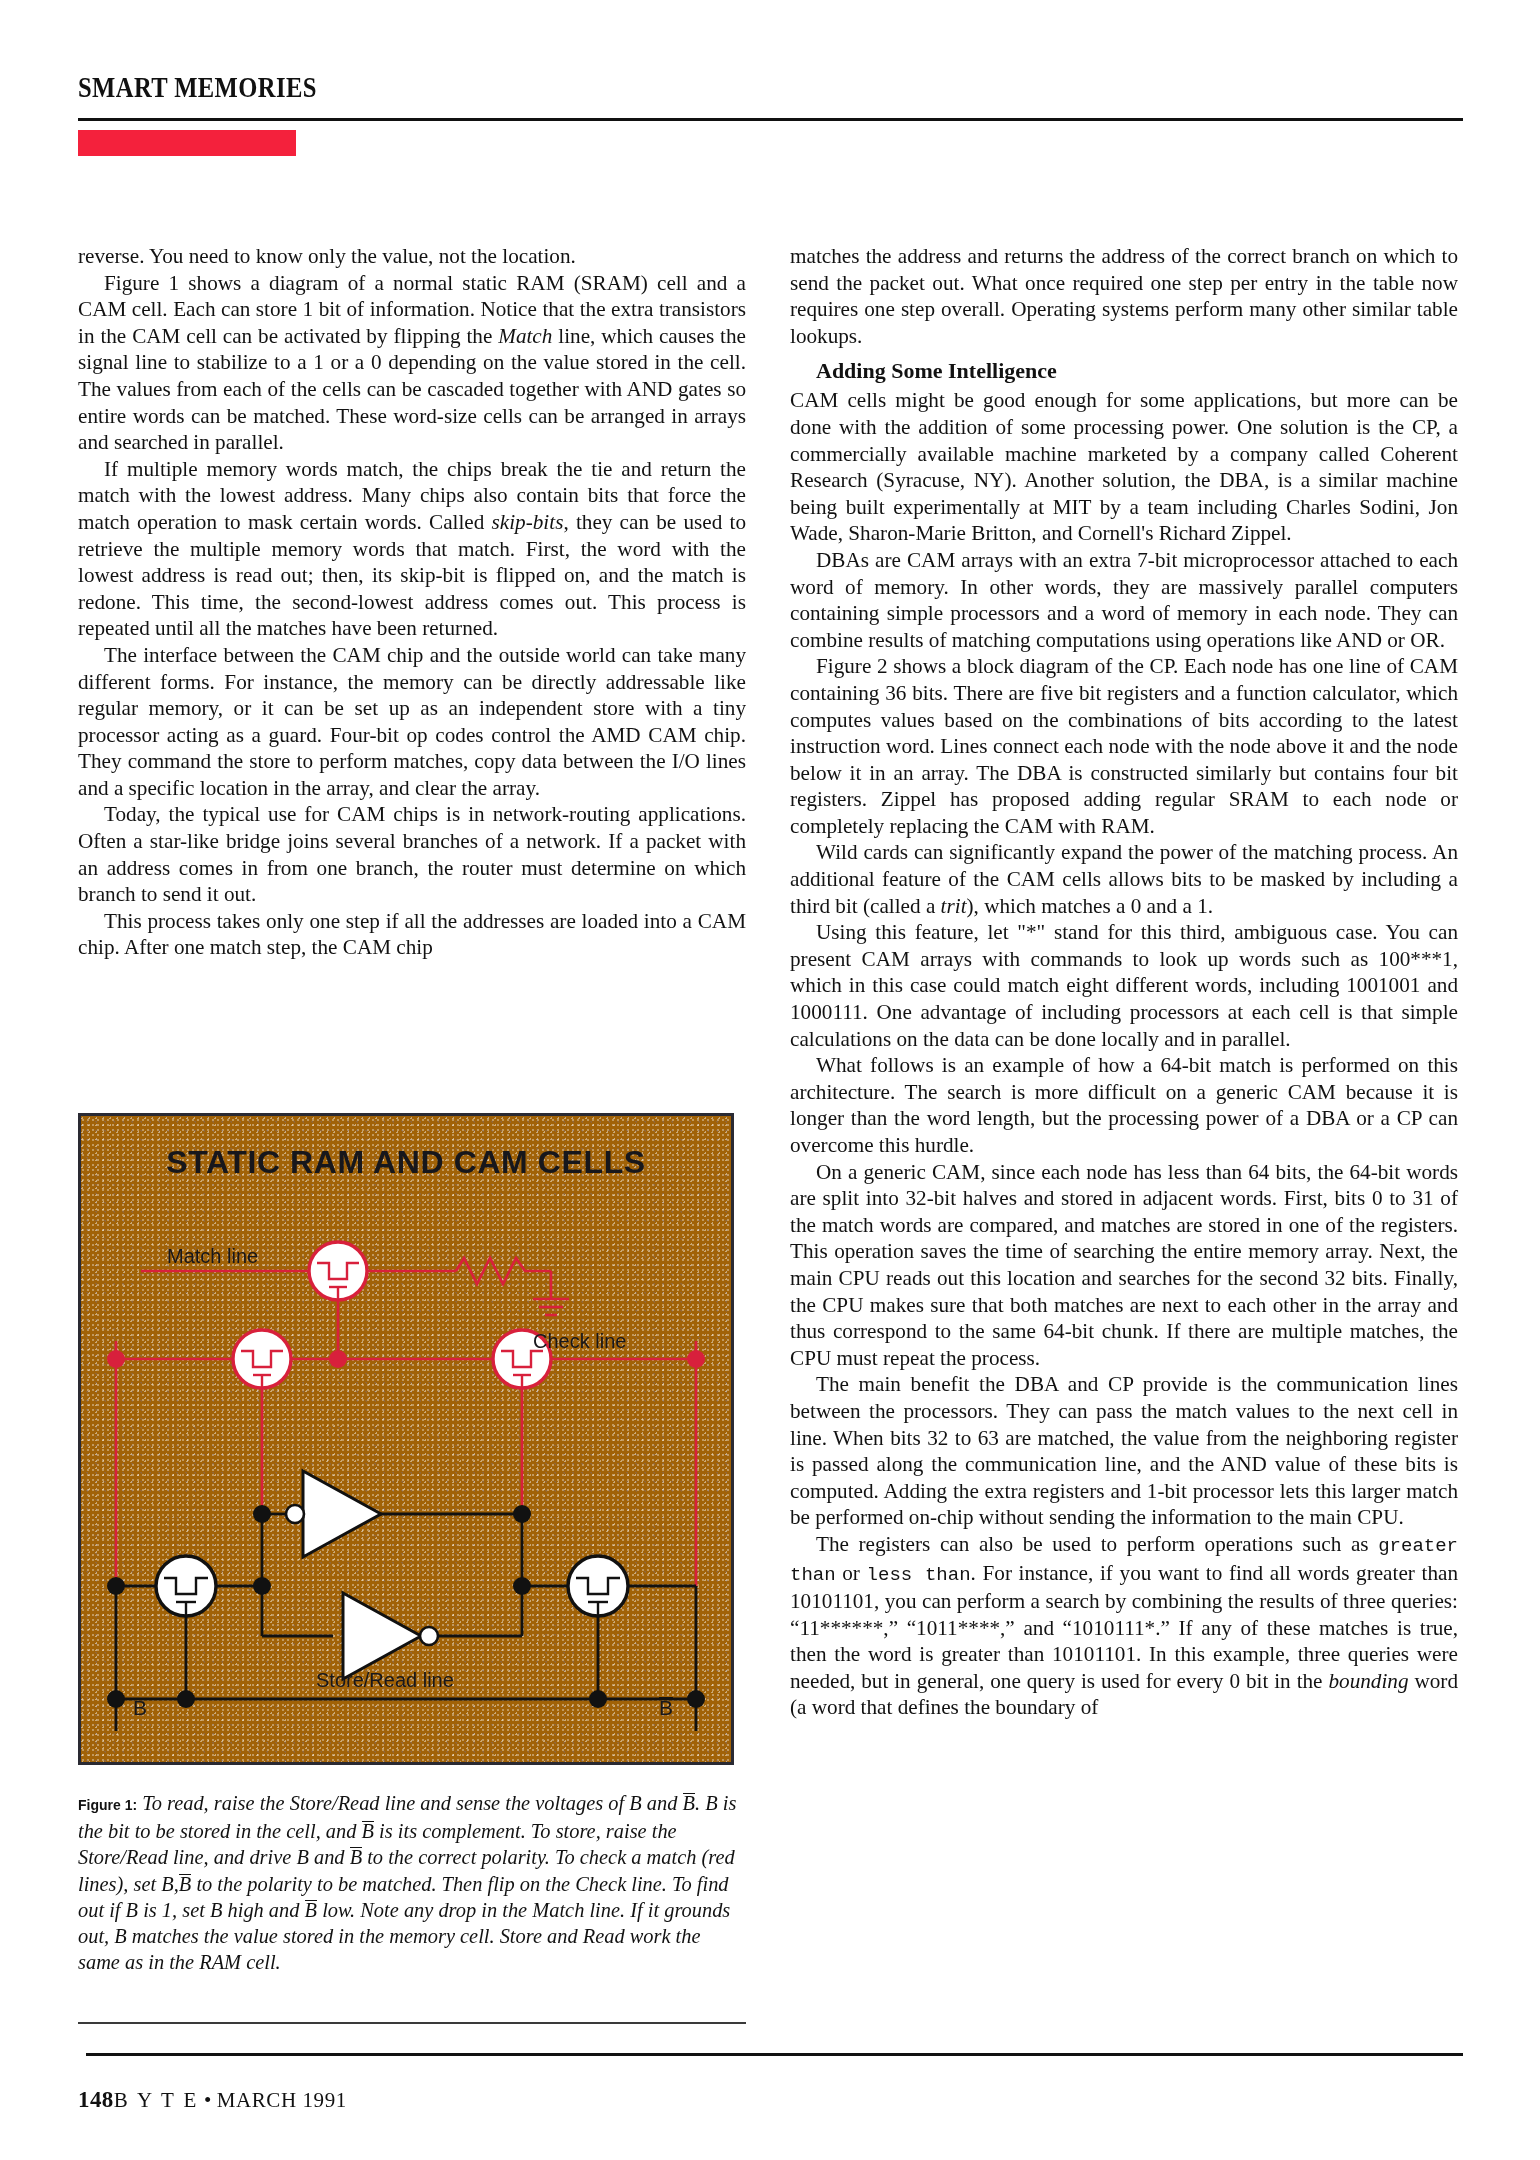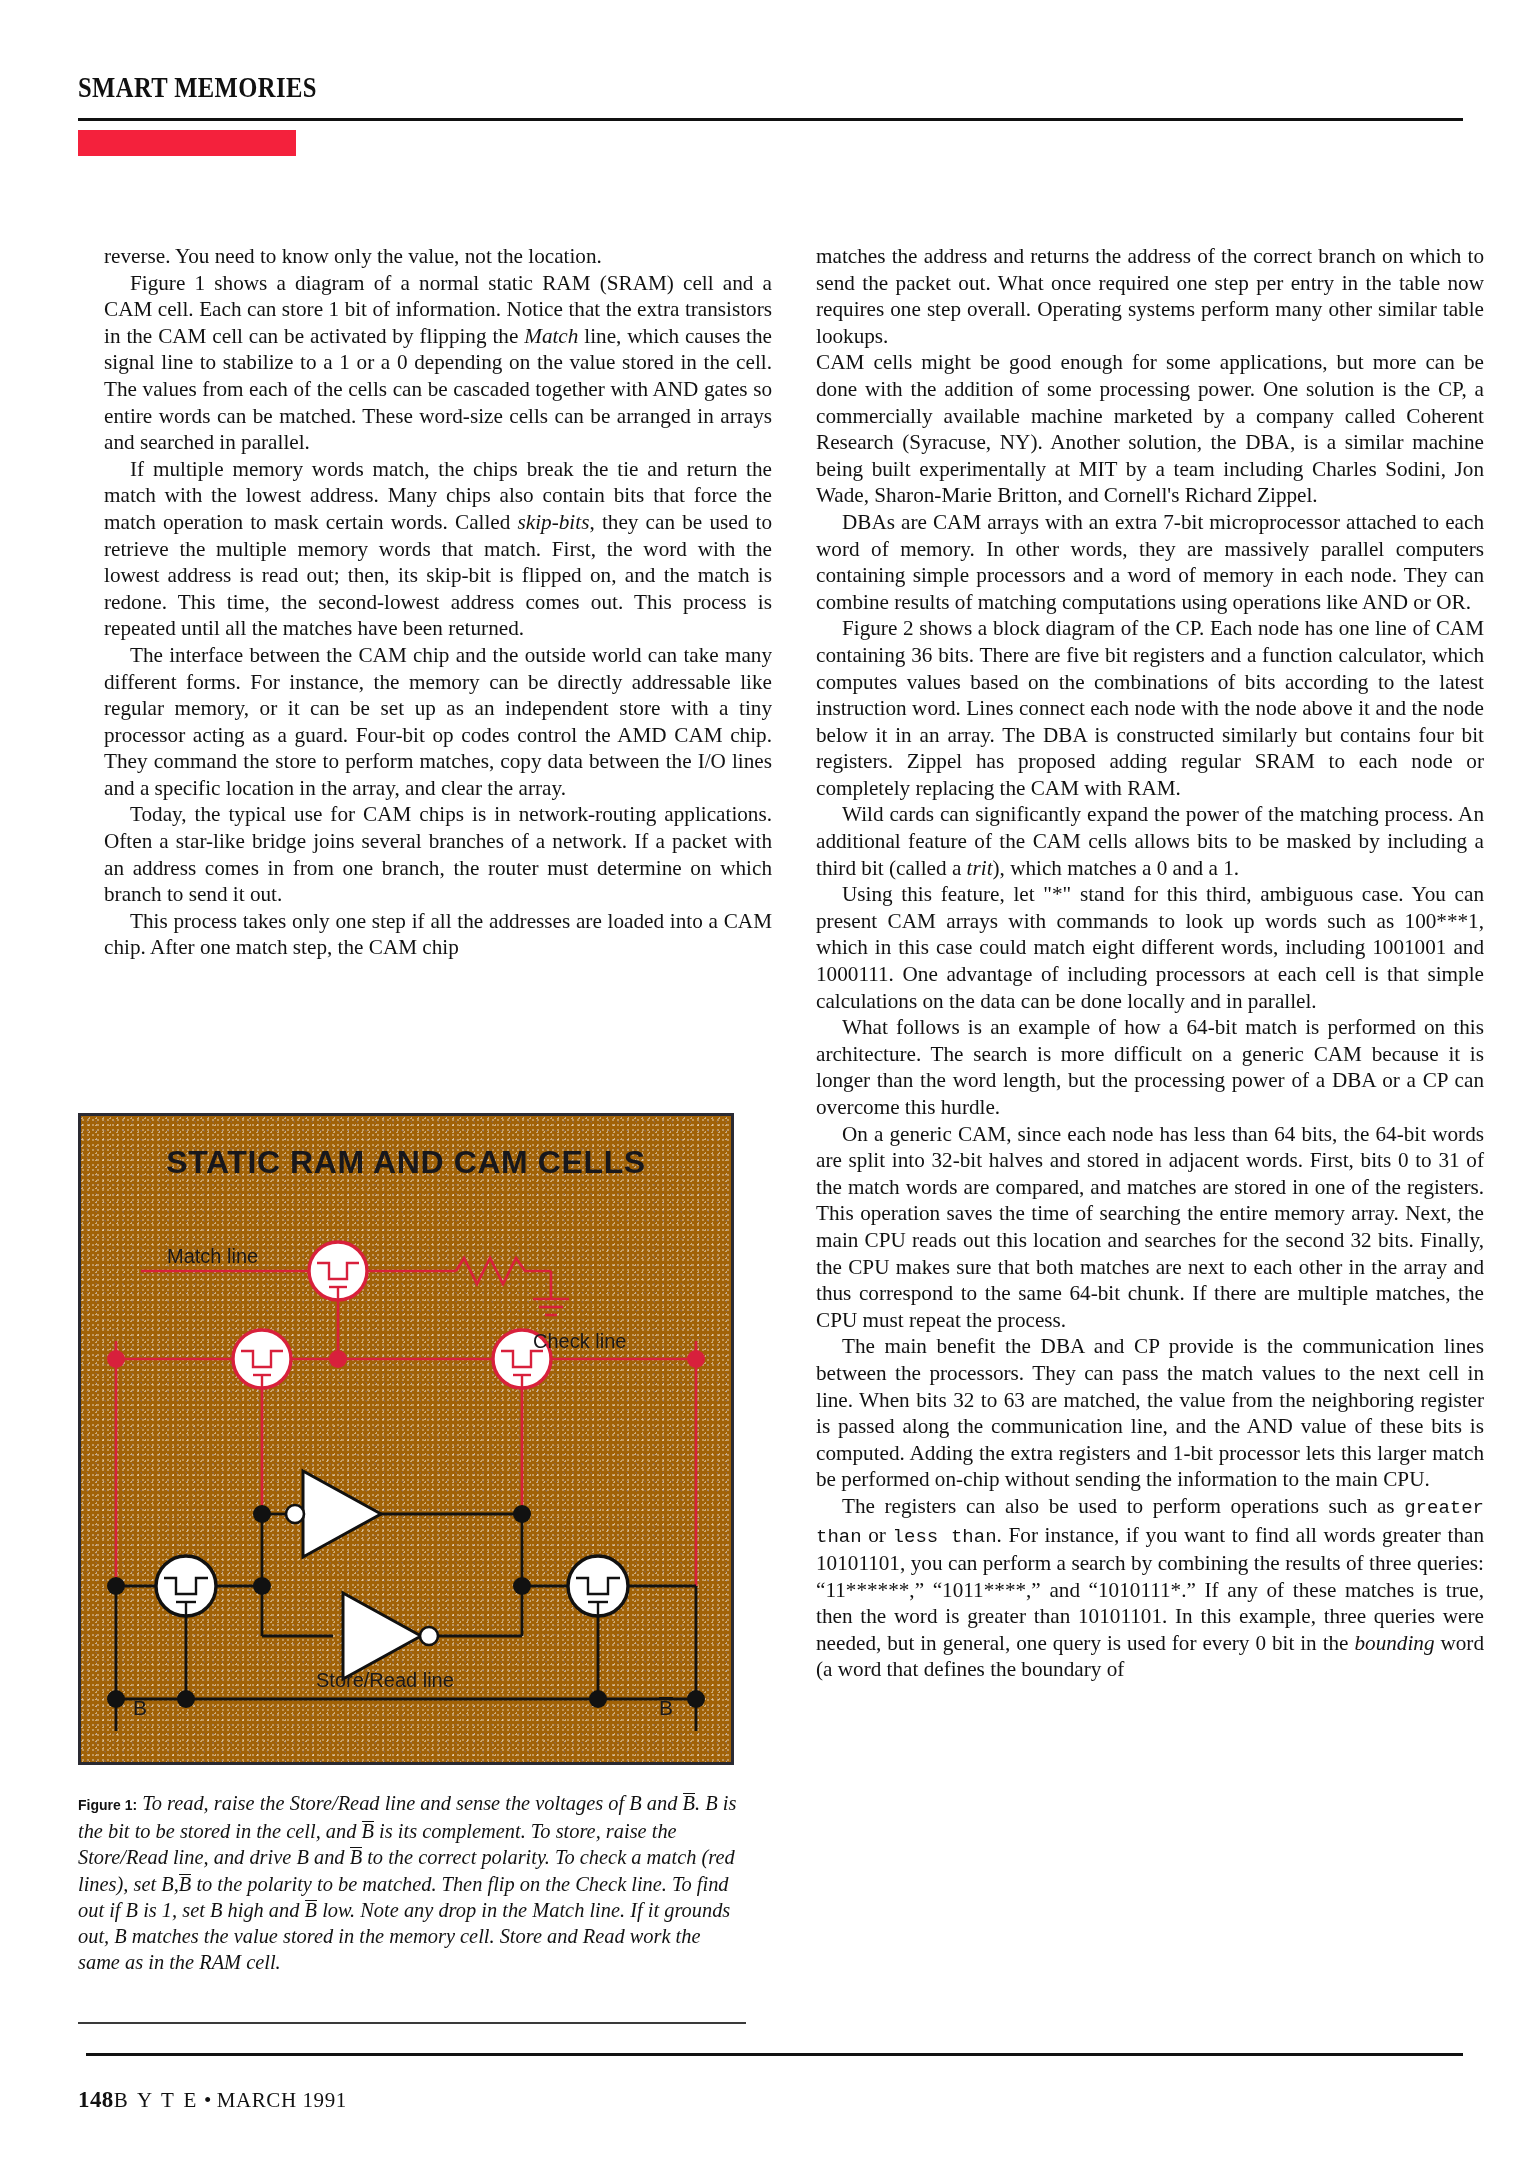--- a/index.html
+++ b/index.html
@@ -60,21 +60,20 @@
 
   
   .col {
     position: absolute;
     top: 243px;
     width: 668px;
     font-size: 21.2px;
     line-height: 26.6px;
     text-align: justify;
     color: #121212;
-    margin-left: 26px;
   }
   .col-left  { left: 78px; }
   .col-right { left: 790px; }
 
   .col p {
     margin: 0;
     text-indent: 26px;
   }
   .col p.noindent { text-indent: 0; }
 
@@ -224,20 +223,21 @@
     <p>
       <span>If multiple memory words match, the chips break the tie and return the match with the lowest address. Many chips also contain bits that force the match operation to mask certain words. Called </span><i>skip-bits</i><span>, they can be used to retrieve the multiple memory words that match. First, the word with the lowest address is read out; then, its skip-bit is flipped on, and the match is redone. This time, the second-lowest address comes out. This process is repeated until all the matches have been returned.</span>
     </p>
     <p>The interface between the CAM chip and the outside world can take many different forms. For instance, the memory can be directly addressable like regular memory, or it can be set up as an independent store with a tiny processor acting as a guard. Four-bit op codes control the AMD CAM chip. They command the store to perform matches, copy data between the I/O lines and a specific location in the array, and clear the array.</p>
     <p>Today, the typical use for CAM chips is in network-routing applications. Often a star-like bridge joins several branches of a network. If a packet with an address comes in from one branch, the router must determine on which branch to send it out.</p>
     <p>This process takes only one step if all the addresses are loaded into a CAM chip. After one match step, the CAM chip</p>
   </div>
 
   <div class="col col-right">
     <p class="noindent">matches the address and returns the address of the correct branch on which to send the packet out. What once required one step per entry in the table now requires one step overall. Operating systems perform many other similar table lookups.</p>
+    <p class="subhead">Adding Some Intelligence</p>
     <p class="noindent">CAM cells might be good enough for some applications, but more can be done with the addition of some processing power. One solution is the CP, a commercially available machine marketed by a company called Coherent Research (Syracuse, NY). Another solution, the DBA, is a similar machine being built experimentally at MIT by a team including Charles Sodini, Jon Wade, Sharon-Marie Britton, and Cornell's Richard Zippel.</p>
     <p>DBAs are CAM arrays with an extra 7-bit microprocessor attached to each word of memory. In other words, they are massively parallel computers containing simple processors and a word of memory in each node. They can combine results of matching computations using operations like AND or OR.</p>
     <p>Figure 2 shows a block diagram of the CP. Each node has one line of CAM containing 36 bits. There are five bit registers and a function calculator, which computes values based on the combinations of bits according to the latest instruction word. Lines connect each node with the node above it and the node below it in an array. The DBA is constructed similarly but contains four bit registers. Zippel has proposed adding regular SRAM to each node or completely replacing the CAM with RAM.</p>
     <p>
       <span>Wild cards can significantly expand the power of the matching process. An additional feature of the CAM cells allows bits to be masked by including a third bit (called a </span><i>trit</i><span>), which matches a 0 and a 1.</span>
     </p>
     <p>Using this feature, let "*" stand for this third, ambiguous case. You can present CAM arrays with commands to look up words such as 100***1, which in this case could match eight different words, including 1001001 and 1000111. One advantage of including processors at each cell is that simple calculations on the data can be done locally and in parallel.</p>
     <p>What follows is an example of how a 64-bit match is performed on this architecture. The search is more difficult on a generic CAM because it is longer than the word length, but the processing power of a DBA or a CP can overcome this hurdle.</p>
     <p>On a generic CAM, since each node has less than 64 bits, the 64-bit words are split into 32-bit halves and stored in adjacent words. First, bits 0 to 31 of the match words are compared, and matches are stored in one of the registers. This operation saves the time of searching the entire memory array. Next, the main CPU reads out this location and searches for the second 32 bits. Finally, the CPU makes sure that both matches are next to each other in the array and thus correspond to the same 64-bit chunk. If there are multiple matches, the CPU must repeat the process.</p>
     <p>The main benefit the DBA and CP provide is the communication lines between the processors. They can pass the match values to the next cell in line. When bits 32 to 63 are matched, the value from the neighboring register is passed along the communication line, and the AND value of these bits is computed. Adding the extra registers and 1-bit processor lets this larger match be performed on-chip without sending the information to the main CPU.</p>

